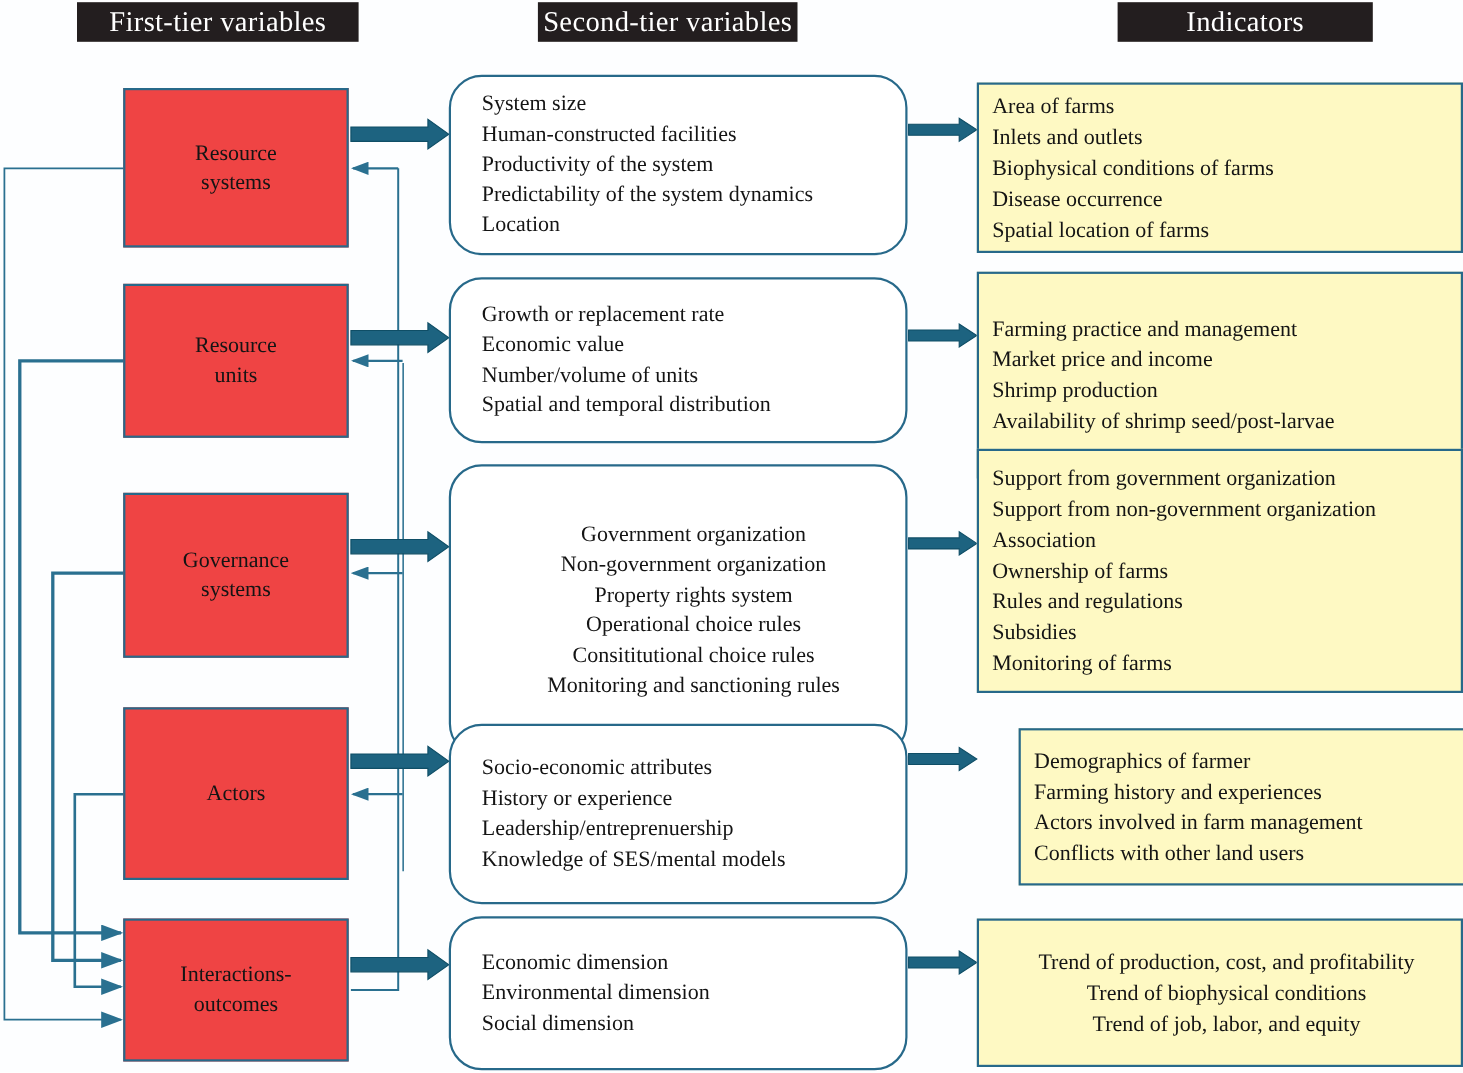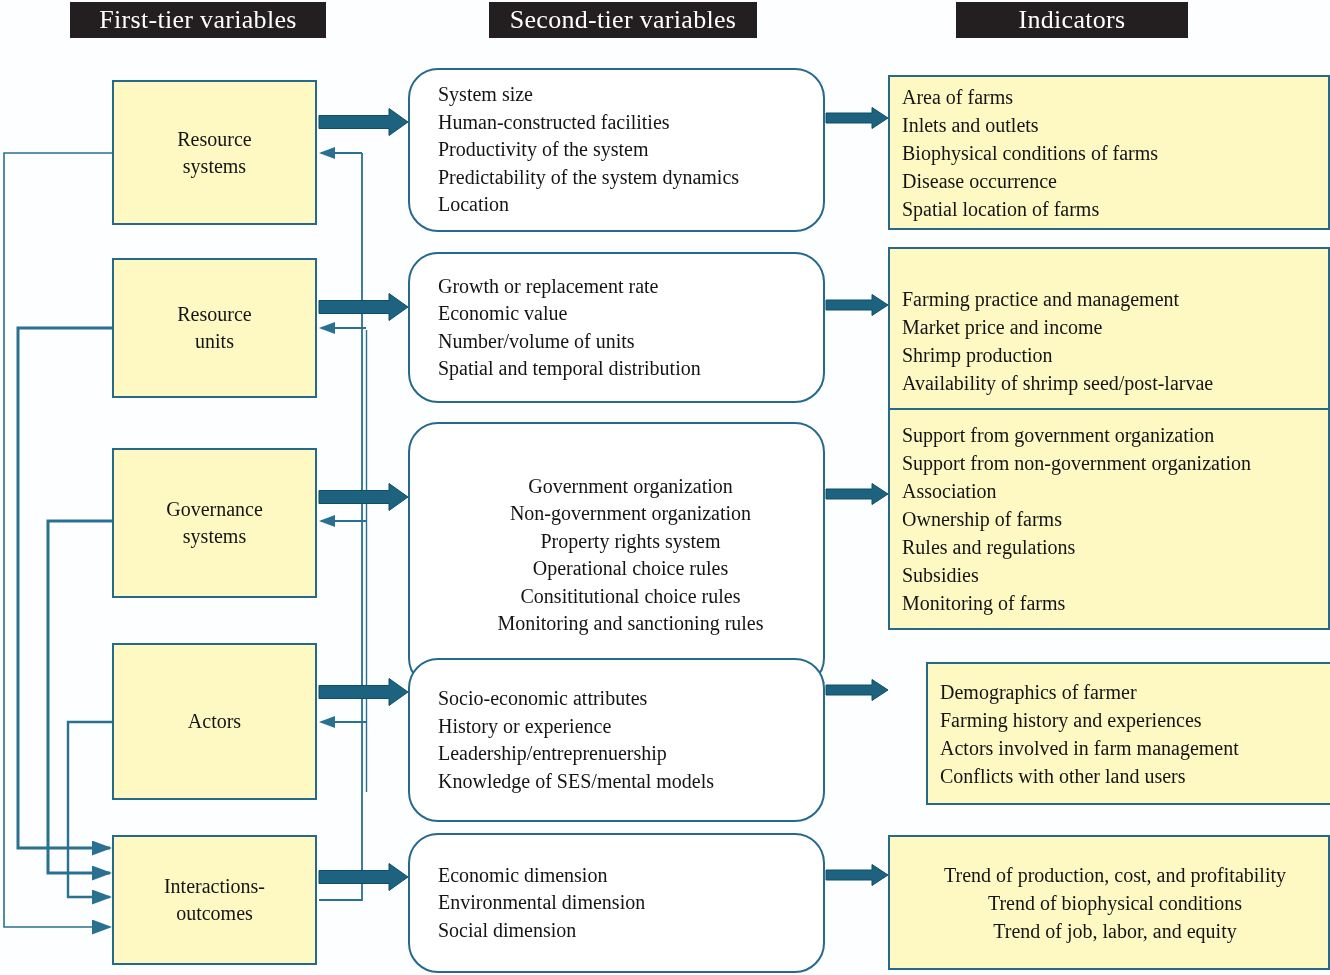--- a/index.html
+++ b/index.html
@@ -27,21 +27,21 @@
     color:var(--header-text);
     display:flex;align-items:center;justify-content:center;
     font-size:26px;
     letter-spacing:0.3px;
   }
   .ft{
     position:absolute;
     left:112px;width:205px;
     box-sizing:border-box;
     border:2px solid var(--border);
-    background:#fef9c3;
+    background:#ef4444;
     display:flex;align-items:center;justify-content:center;
     font-size:20px;
   }
   .ft .label-lines{max-width:118px;text-align:center;line-height:27px;}
   .st{
     position:absolute;
     left:408px;width:417px;
     box-sizing:border-box;
     border:2px solid var(--border);
     border-radius:30px;
@@ -67,22 +67,22 @@
   .wire{stroke:var(--line);fill:none;}
   .thick{fill:var(--accent);stroke:var(--accent-dark);stroke-width:1;}
   marker path{fill:var(--line);stroke:none;}
 </style>
 </head>
 <body>
 
 <div class="canvas">
 
   <div class="hdr" style="left:70px;top:2px;width:256px;height:36px;">First-tier variables</div>
-  <div class="hdr" style="left:489px;top:2px;width:268px;height:36px;">Second-tier variables</div>
-  <div class="hdr" style="left:956px;top:2px;width:232px;height:36px;">Indicators</div>
+  <div class="hdr" style="left:489px;top:2px;width:236px;height:36px;">Second-tier variables</div>
+  <div class="hdr" style="left:1016px;top:2px;width:232px;height:36px;">Indicators</div>
 
   <svg class="overlay" width="1330" height="975" viewBox="0 0 1330 975">
     <defs>
       <marker id="headL" markerUnits="userSpaceOnUse" markerWidth="20" markerHeight="15" refX="18" refY="7.5" orient="auto">
           <path d="M0,0 L20,7.5 L0,15 Z"></path>
         </marker>
       <marker id="headS" markerUnits="userSpaceOnUse" markerWidth="16" markerHeight="12" refX="14" refY="6" orient="auto">
           <path d="M0,0 L16,6 L0,12 Z"></path>
         </marker>
     </defs>

